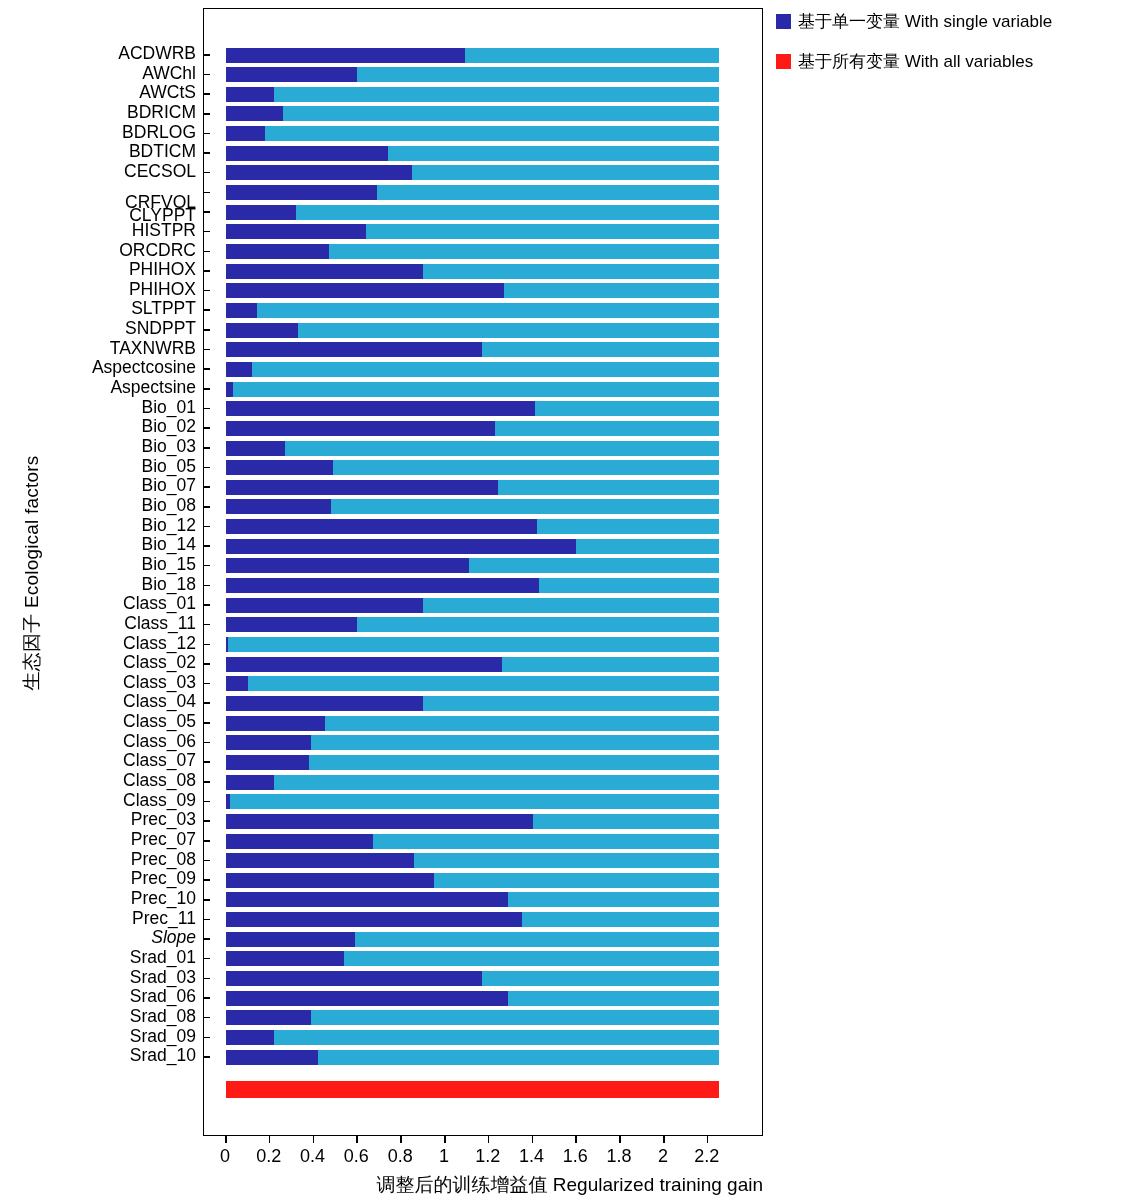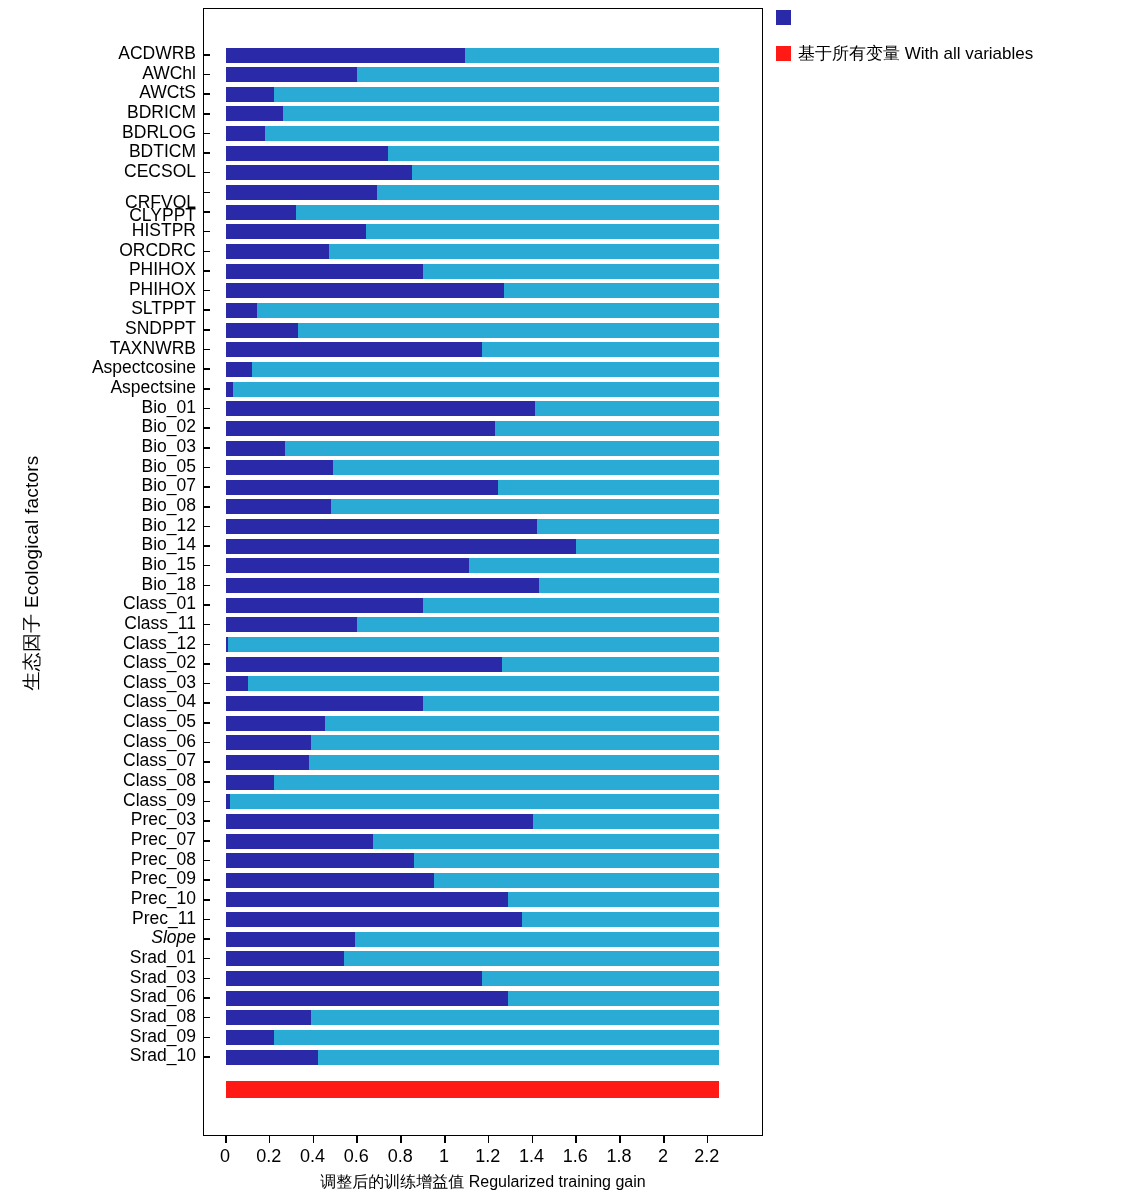--- a/index.html
+++ b/index.html
@@ -115,22 +115,22 @@
     width: 60px;
     margin-left: -30px;
     text-align: center;
     font-size: 18px;
   }
   #xlabel {
     position: absolute;
     top: 1172px;
     left: 203px;
     width: 560px;
-    text-align: center;
-    font-size: 16px;
+    text-align: right;
+    font-size: 19px;
     white-space: nowrap;
   }
 
   
   #legend {
     position: absolute;
     left: 776px;
     top: 10px;
     width: 350px;
   }
@@ -501,20 +501,21 @@
       <div class="xtick-label" style="left: 662.931px;">2</div>
       <div class="xtickmark" style="left: 706.724px;"></div>
       <div class="xtick-label" style="left: 706.724px;">2.2</div>
     </div>
 
   <div id="xlabel">调整后的训练增益值 Regularized training gain</div>
 
   <div id="legend">
     <div class="legend-row">
       <span class="legend-swatch" style="background:#2A2AA8"></span>
+      <span>基于单一变量 With single variable</span>
     </div>
     <div class="legend-row">
       <span class="legend-swatch" style="background:#FF1A16"></span>
       <span>基于所有变量 With all variables</span>
     </div>
   </div>
 
 </div>
 
 </body></html>

